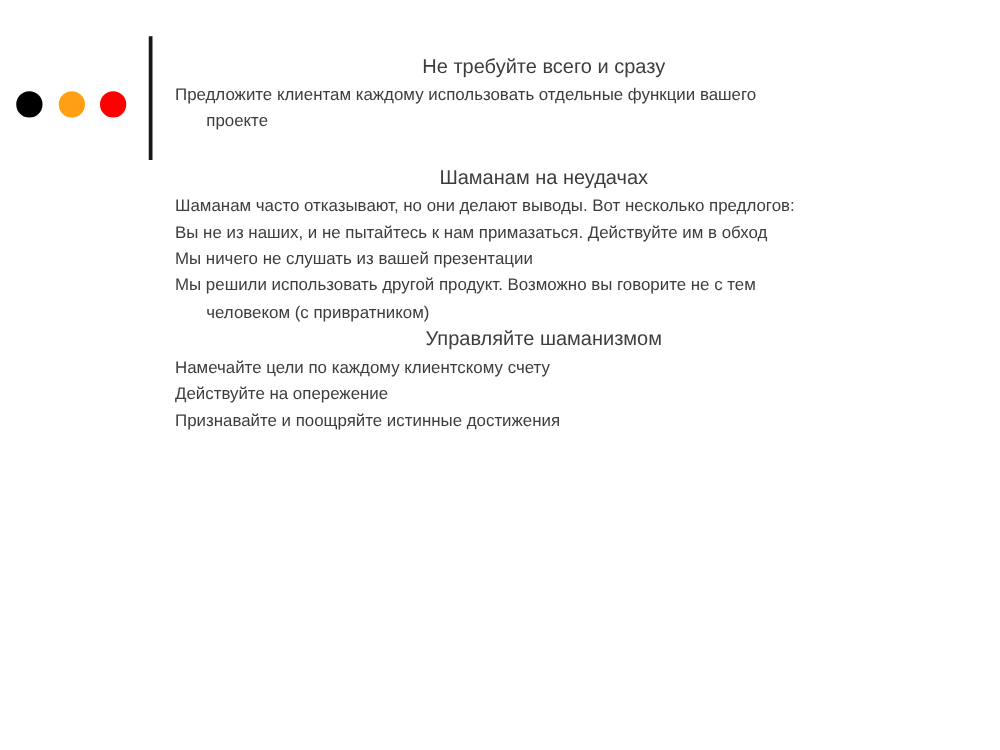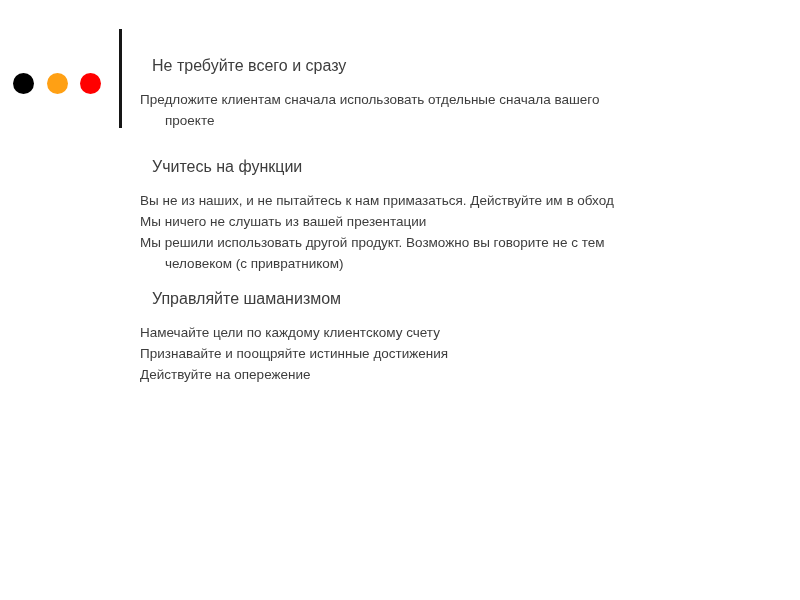--- a/index.html
+++ b/index.html
@@ -31,25 +31,26 @@
   .dot:nth-child(1) { left: 13px; }
   .dot:nth-child(2) { left: 47px; }
   .dot:nth-child(3) { left: 80px; }
   .content {
     position: absolute;
     left: 140px;
     top: 42px;
     width: 590px;
   }
   .heading {
-    margin: 12px;
+    margin: 0;
     font-size: 16px;
     font-weight: 400;
     line-height: 23px;
     white-space: nowrap;
+    text-align: center;
   }
   .gap-before { margin-top: 23px; }
   .line {
     font-size: 13.5px;
     line-height: 21.3px;
     padding-left: 25px;
     white-space: nowrap;
   }
   .line.first { padding-left: 0; }
 </style>
@@ -65,29 +66,32 @@
     </div>
 
   <div class="vline" style="background: rgb(22, 22, 22);"></div>
 
   <div class="content">
 
     <section>
       <h2 class="heading">Не требуйте всего и сразу</h2>
       <div class="items">
           <div class="item">
-            <div class="line first">Предложите клиентам сначала использовать отдельные сначала вашего</div>
+            <div class="line first">Предложите клиентам каждому использовать отдельные функции вашего</div>
             <div class="line">проекте</div>
           </div>
         </div>
     </section>
 
     <section class="gap-before">
-      <h2 class="heading">Учитесь на функции</h2>
+      <h2 class="heading">Шаманам на неудачах</h2>
       <div class="items">
+          <div class="item">
+            <div class="line first">Шаманам часто отказывают, но они делают выводы. Вот несколько предлогов:</div>
+          </div>
           <div class="item">
             <div class="line first">Вы не из наших, и не пытайтесь к нам примазаться. Действуйте им в обход</div>
           </div>
           <div class="item">
             <div class="line first">Мы ничего не слушать из вашей презентации</div>
           </div>
           <div class="item">
           </div>
           <div class="item">
             <div class="line first">Мы решили использовать другой продукт. Возможно вы говорите не с тем</div>
@@ -96,22 +100,22 @@
         </div>
     </section>
 
     <section>
       <h2 class="heading">Управляйте шаманизмом</h2>
       <div class="items">
           <div class="item">
             <div class="line first">Намечайте цели по каждому клиентскому счету</div>
           </div>
           <div class="item">
-            <div class="line first">Признавайте и поощряйте истинные достижения</div>
+            <div class="line first">Действуйте на опережение</div>
           </div>
           <div class="item">
-            <div class="line first">Действуйте на опережение</div>
+            <div class="line first">Признавайте и поощряйте истинные достижения</div>
           </div>
         </div>
     </section>
 
   </div>
 </div>
 
 </body></html>

